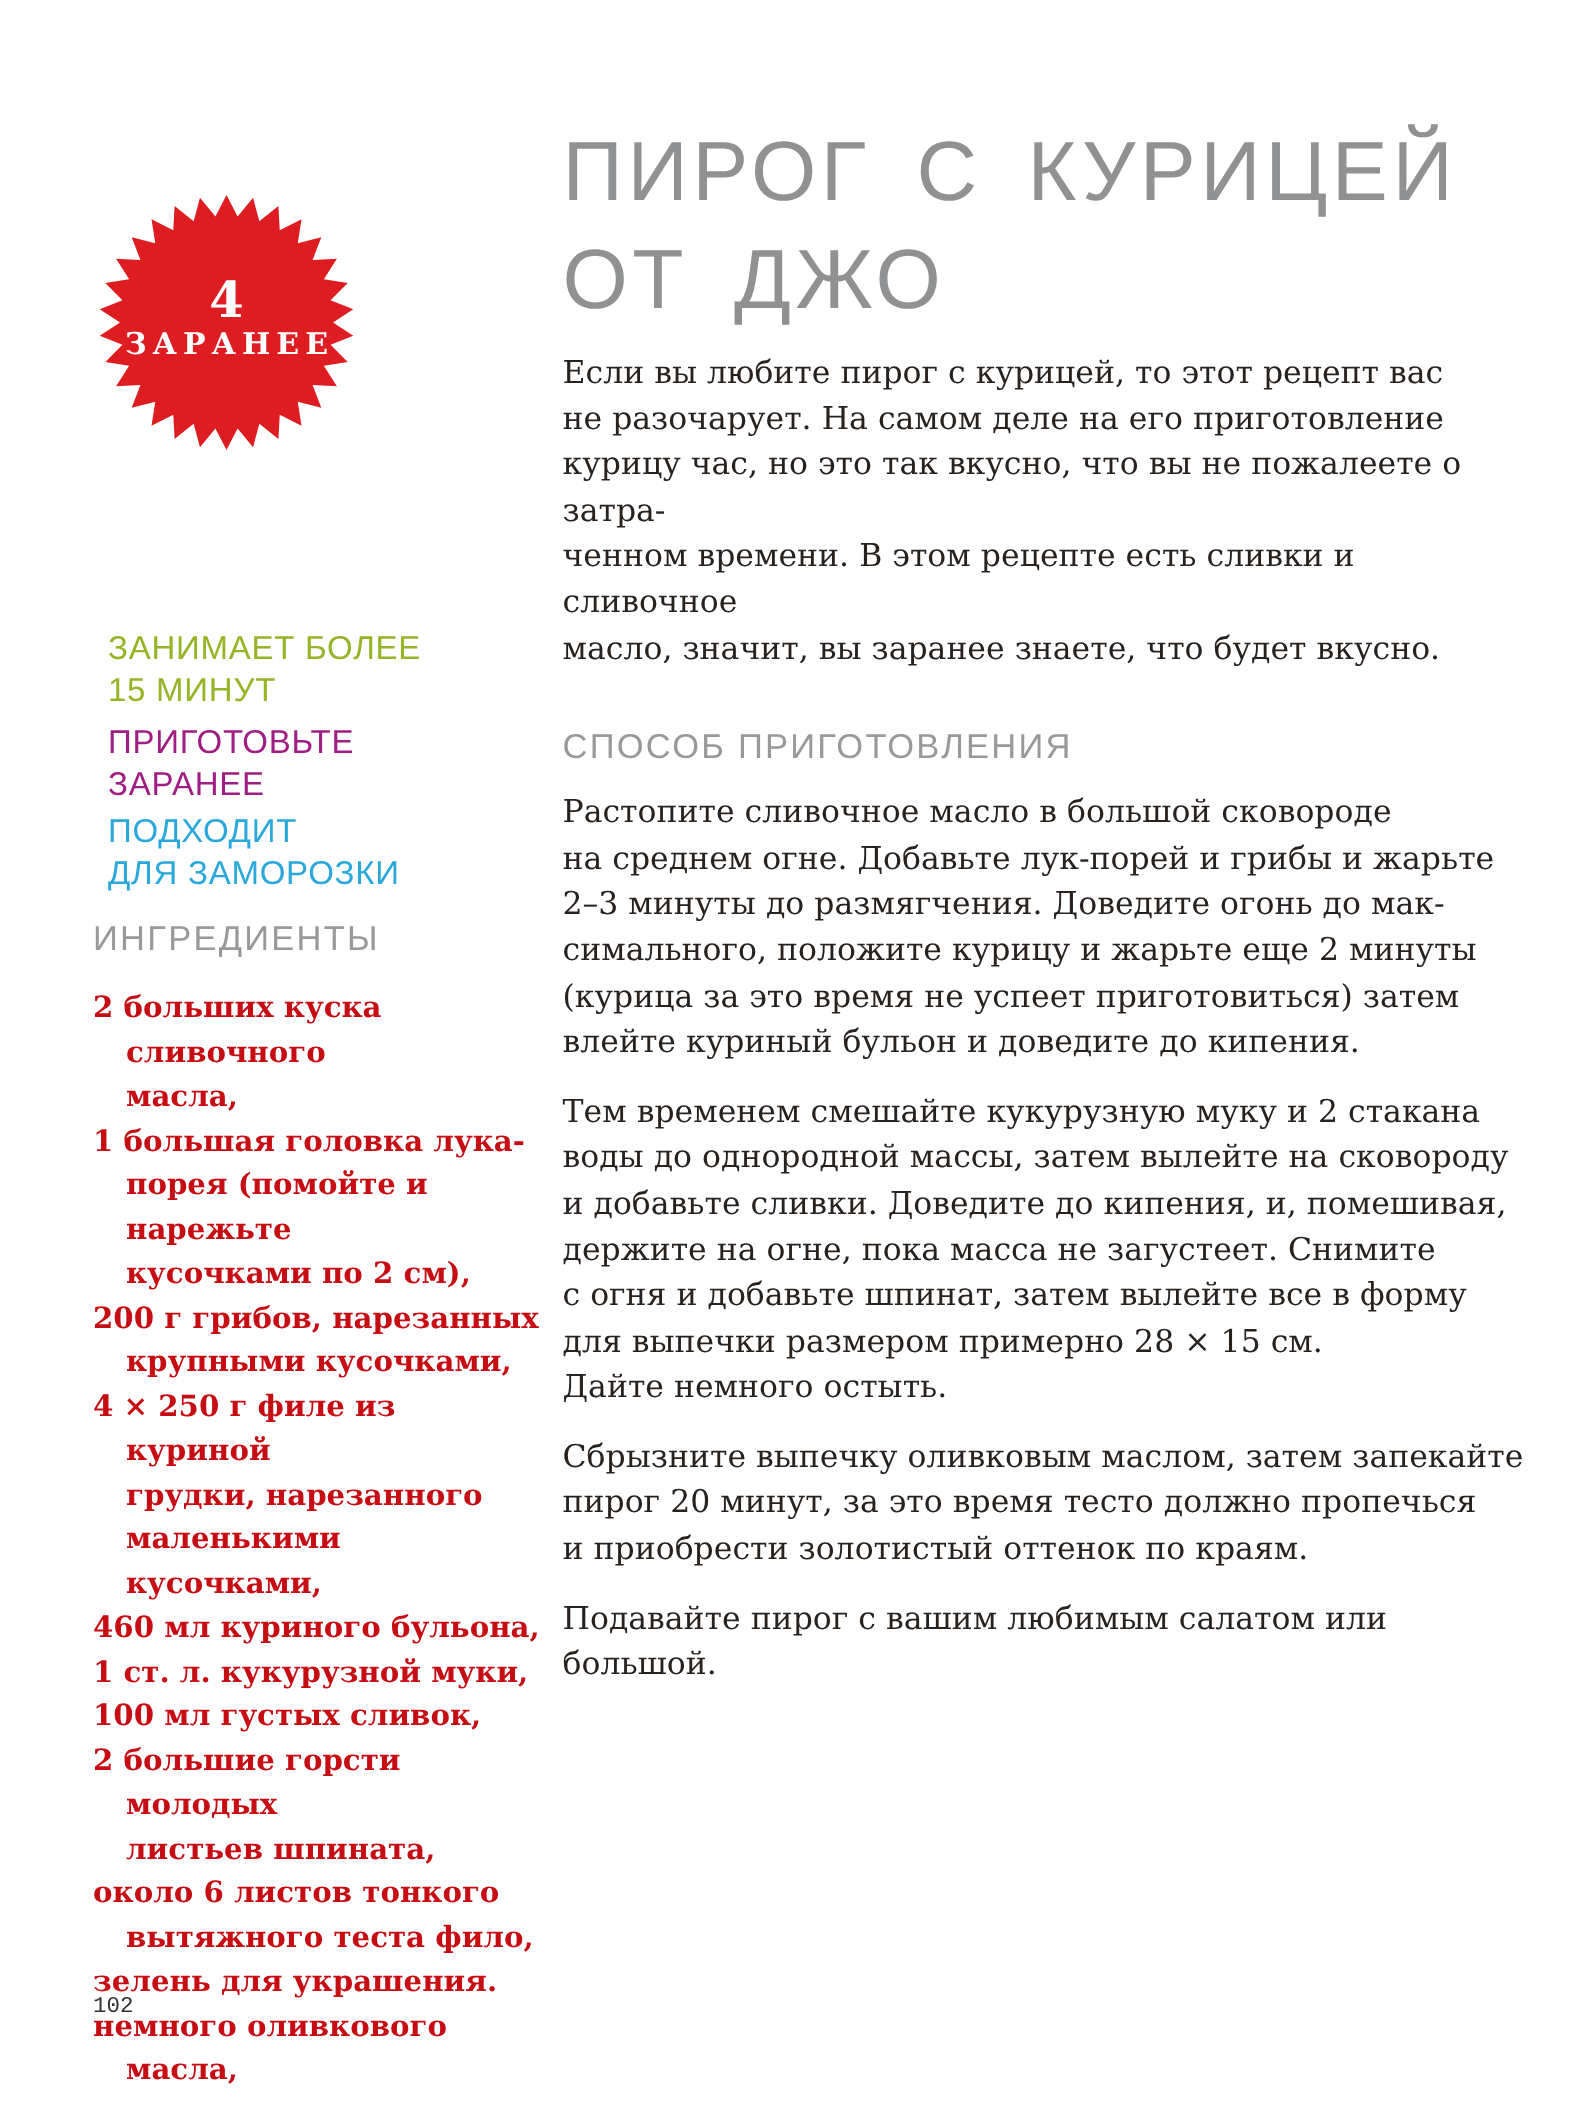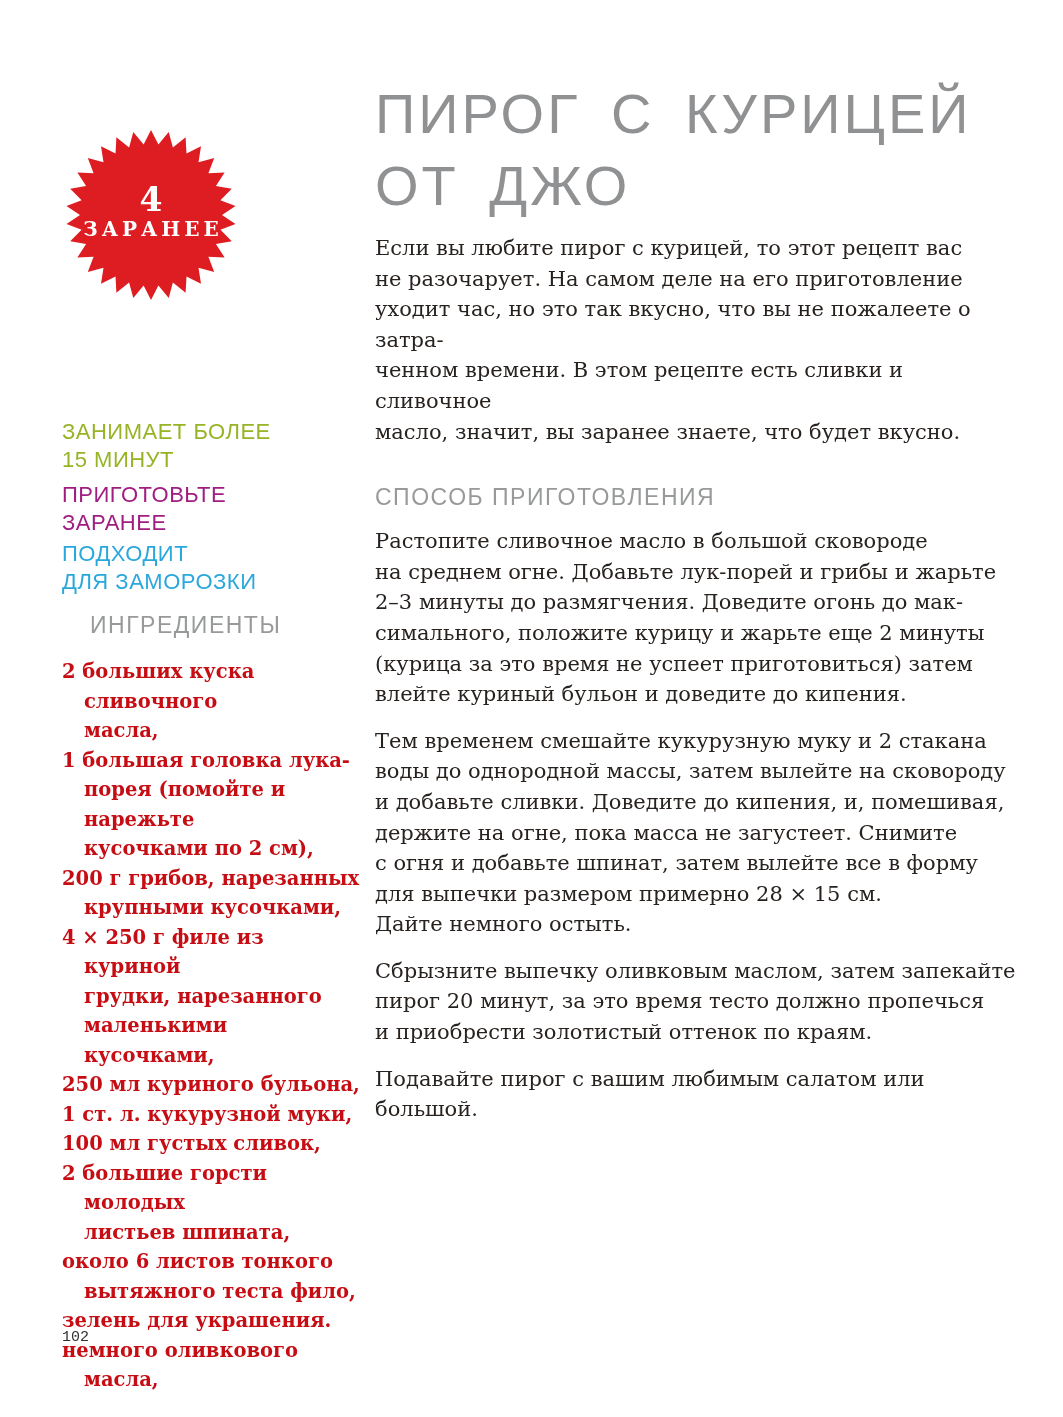--- a/index.html
+++ b/index.html
@@ -46,41 +46,40 @@
     font-size: 20px;
     line-height: 24px;
     letter-spacing: 4px;
     margin-left: 4px; 
   }
 
   
   .sidebar { position: absolute; left: 62px; top: 0; width: 310px; }
   .tag {
     position: absolute;
-    left: 0;
+    left: 10px;
     font-family: "Liberation Sans", sans-serif;
     font-size: 22px;
     line-height: 28px;
     letter-spacing: 0.5px;
     white-space: pre-line;
   }
   .tag-time   { top: 418px; color: var(--tag-green, #97b426); }
   .tag-ahead  { top: 481px; color: var(--tag-magenta, #a01d82); }
   .tag-freeze { top: 540px; color: var(--tag-blue, #2aa8dc); }
   .ingredients-heading {
     position: absolute;
     left: 0;
     top: 611px;
     font-family: "Liberation Sans", sans-serif;
     font-size: 23px;
     line-height: 28px;
     letter-spacing: 1.5px;
     color: var(--heading-gray, #97999b);
     font-weight: 400;
-    margin-left: 28px;
   }
   .ingredients {
     position: absolute;
     left: 0;
     top: 657px;
     width: 300px;
     list-style: none;
   }
   .ingredients li {
     font-family: "DejaVu Serif", serif;
@@ -166,38 +165,38 @@
       <li>2 больших куска сливочного
 масла,</li>
       <li>1 большая головка лука-
 порея (помойте и нарежьте
 кусочками по 2 см),</li>
       <li>200 г грибов, нарезанных
 крупными кусочками,</li>
       <li>4 × 250 г филе из куриной
 грудки, нарезанного
 маленькими кусочками,</li>
-      <li>250 мл куриного бульона,</li>
+      <li>460 мл куриного бульона,</li>
       <li>1 ст. л. кукурузной муки,</li>
       <li>100 мл густых сливок,</li>
       <li>2 большие горсти молодых
 листьев шпината,</li>
       <li>около 6 листов тонкого
 вытяжного теста фило,</li>
       <li>зелень для украшения.</li>
       <li>немного оливкового масла,</li>
     </ul>
   </div>
 
   <div class="main">
     <h1 class="recipe-title">ПИРОГ С КУРИЦЕЙ
 ОТ ДЖО</h1>
     <p class="intro">Если вы любите пирог с курицей, то этот рецепт вас
 не разочарует. На самом деле на его приготовление
-уходит час, но это так вкусно, что вы не пожалеете о затра-
+курицу час, но это так вкусно, что вы не пожалеете о затра-
 ченном времени. В этом рецепте есть сливки и сливочное
 масло, значит, вы заранее знаете, что будет вкусно.</p>
 
     <h2 class="method-heading">СПОСОБ ПРИГОТОВЛЕНИЯ</h2>
     <div class="method">
       <p>Растопите сливочное масло в большой сковороде
 на среднем огне. Добавьте лук-порей и грибы и жарьте
 2–3 минуты до размягчения. Доведите огонь до мак-
 симального, положите курицу и жарьте еще 2 минуты
 (курица за это время не успеет приготовиться) затем

